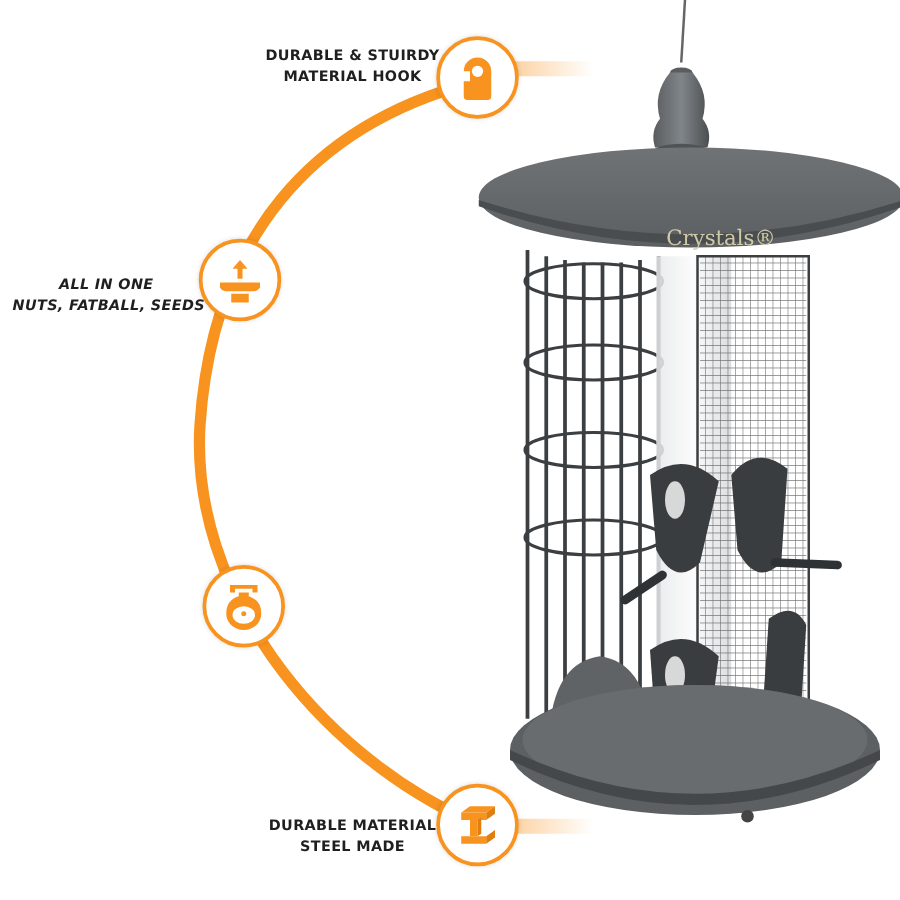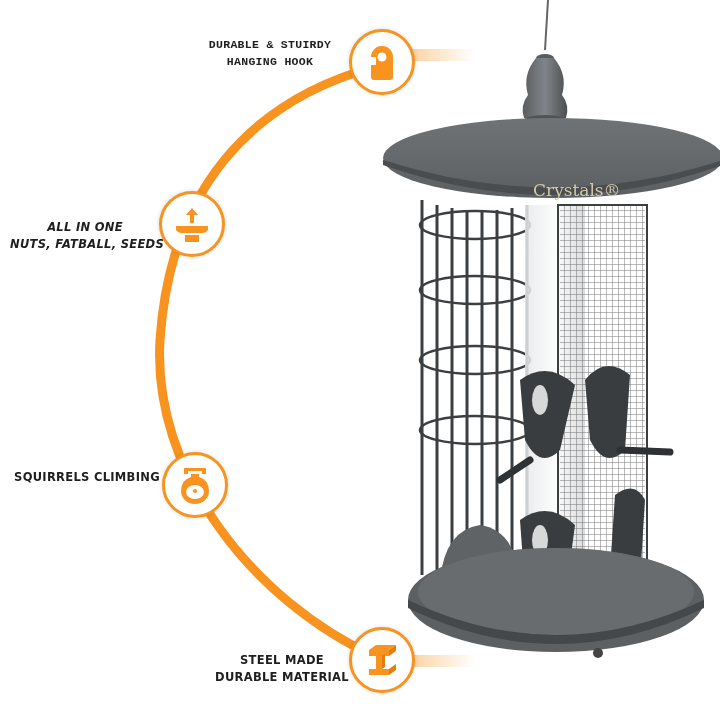--- a/index.html
+++ b/index.html
@@ -19,23 +19,23 @@
       <linearGradient id="fadeR" x1="0" x2="1" y1="0" y2="0">
         <stop offset="0" stop-color="#f7931e" stop-opacity="0.45"></stop>
         <stop offset="1" stop-color="#f7931e" stop-opacity="0"></stop>
       </linearGradient>
     </defs>
     <path d="M 378 66 C 250 100, 170 190, 160 340 C 152 470, 250 600, 378 658" fill="none" stroke="#f7931e" stroke-width="9" stroke-linecap="round"></path>
     <rect x="405" y="49" width="70" height="12" fill="url(#fadeR)"></rect>
     <rect x="405" y="655" width="70" height="12" fill="url(#fadeR)"></rect>
   </svg>
 
-  <div class="feature-label" style="left:200px;top:36px;width:140px;font-family:Liberation Mono, monospace;">
+  <div class="feature-label" style="left:212px;top:36px;width:140px;">
     <span>DURABLE &amp; STUIRDY</span>
-    <span>HANGING HOOK</span>
+    <span>MATERIAL HOOK</span>
   </div>
   <div class="icon-circle" style="left:349px;top:29px;">
     <svg width="30" height="38" viewBox="0 0 30 38">
       <path d="M4 14 A11 11 0 0 1 26 14 L26 34 Q26 37 23 37 L7 37 Q4 37 4 34 L4 22 L9 22 L9 14 A6 6 0 0 1 21 14 A6 6 0 0 1 9 14 Z" fill="#f7931e"></path>
       <circle cx="15" cy="14" r="4.5" fill="#fff"></circle>
     </svg>
   </div>
 
   <div class="feature-label" style="left:10px;top:219px;width:150px;font-style:italic;">
     <span>ALL IN ONE</span>
@@ -43,34 +43,33 @@
   </div>
   <div class="icon-circle" style="left:159px;top:191px;">
     <svg width="40" height="40" viewBox="0 0 40 40">
       <polygon points="20,4 14,11 18,11 18,19 22,19 22,11 26,11" fill="#f7931e"></polygon>
       <path d="M4 22 L36 22 L36 26 Q34 29 31 29 L9 29 Q6 29 4 26 Z" fill="#f7931e"></path>
       <rect x="13" y="31" width="14" height="7" fill="#f7931e"></rect>
     </svg>
   </div>
 
   <div class="feature-label" style="left:12px;top:469px;width:150px;">
-    <span>SQUIRRELS CLIMBING</span>
   </div>
   <div class="icon-circle" style="left:162px;top:452px;">
     <svg width="38" height="40" viewBox="0 0 38 40">
       <path d="M8 3 L30 3 L30 9 L26 9 L26 6 L12 6 L12 9 L8 9 Z" fill="#f7931e"></path>
       <path d="M15 9 L23 9 L23 12 Q33 15 33 26 A14 13 0 0 1 5 26 Q5 15 15 12 Z" fill="#f7931e"></path>
       <ellipse cx="19" cy="27" rx="9" ry="7" fill="#fff"></ellipse>
       <circle cx="19" cy="26" r="2" fill="#f7931e"></circle>
     </svg>
   </div>
 
   <div class="feature-label" style="left:212px;top:652px;width:140px;">
+    <span>DURABLE MATERIAL</span>
     <span>STEEL MADE</span>
-    <span>DURABLE MATERIAL</span>
   </div>
   <div class="icon-circle" style="left:349px;top:627px;">
     <svg width="38" height="38" viewBox="0 0 38 38">
       <polygon points="6,9 26,9 33,4 13,4" fill="#f7931e"></polygon>
       <rect x="6" y="9" width="20" height="6" fill="#f7931e"></rect>
       <rect x="13" y="15" width="6" height="13" fill="#f7931e"></rect>
       <rect x="6" y="28" width="20" height="6" fill="#f7931e"></rect>
       <polygon points="26,9 33,4 33,10 26,15" fill="#e07f10"></polygon>
       <polygon points="26,28 33,23 33,29 26,34" fill="#e07f10"></polygon>
       <polygon points="19,15 22,13 22,26 19,28" fill="#e07f10"></polygon>

